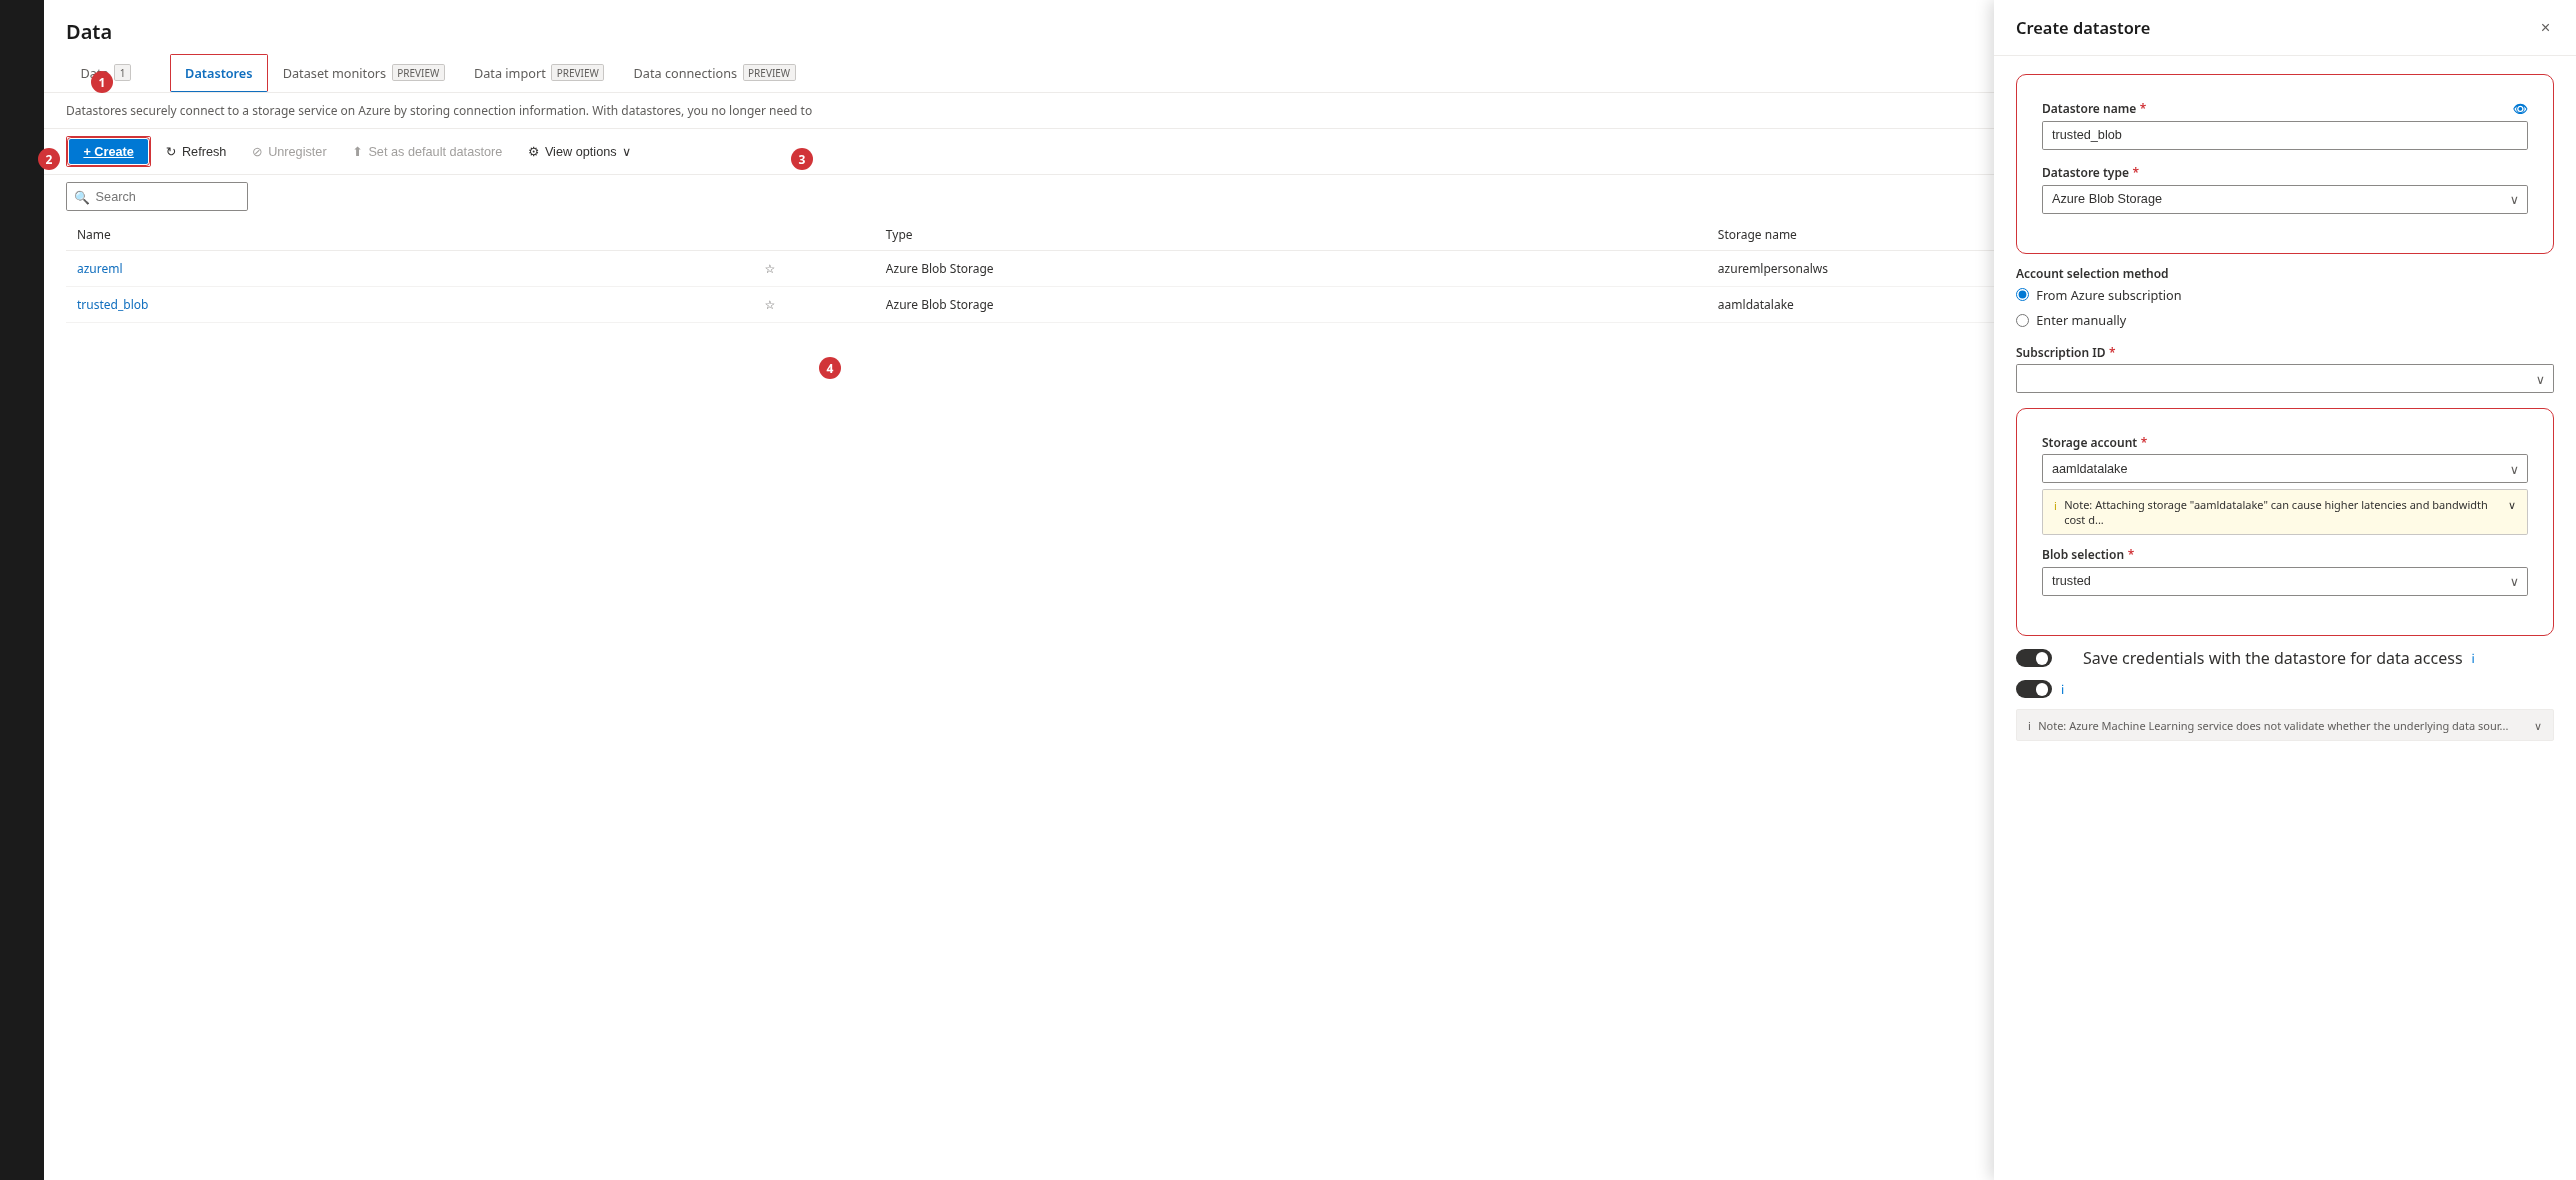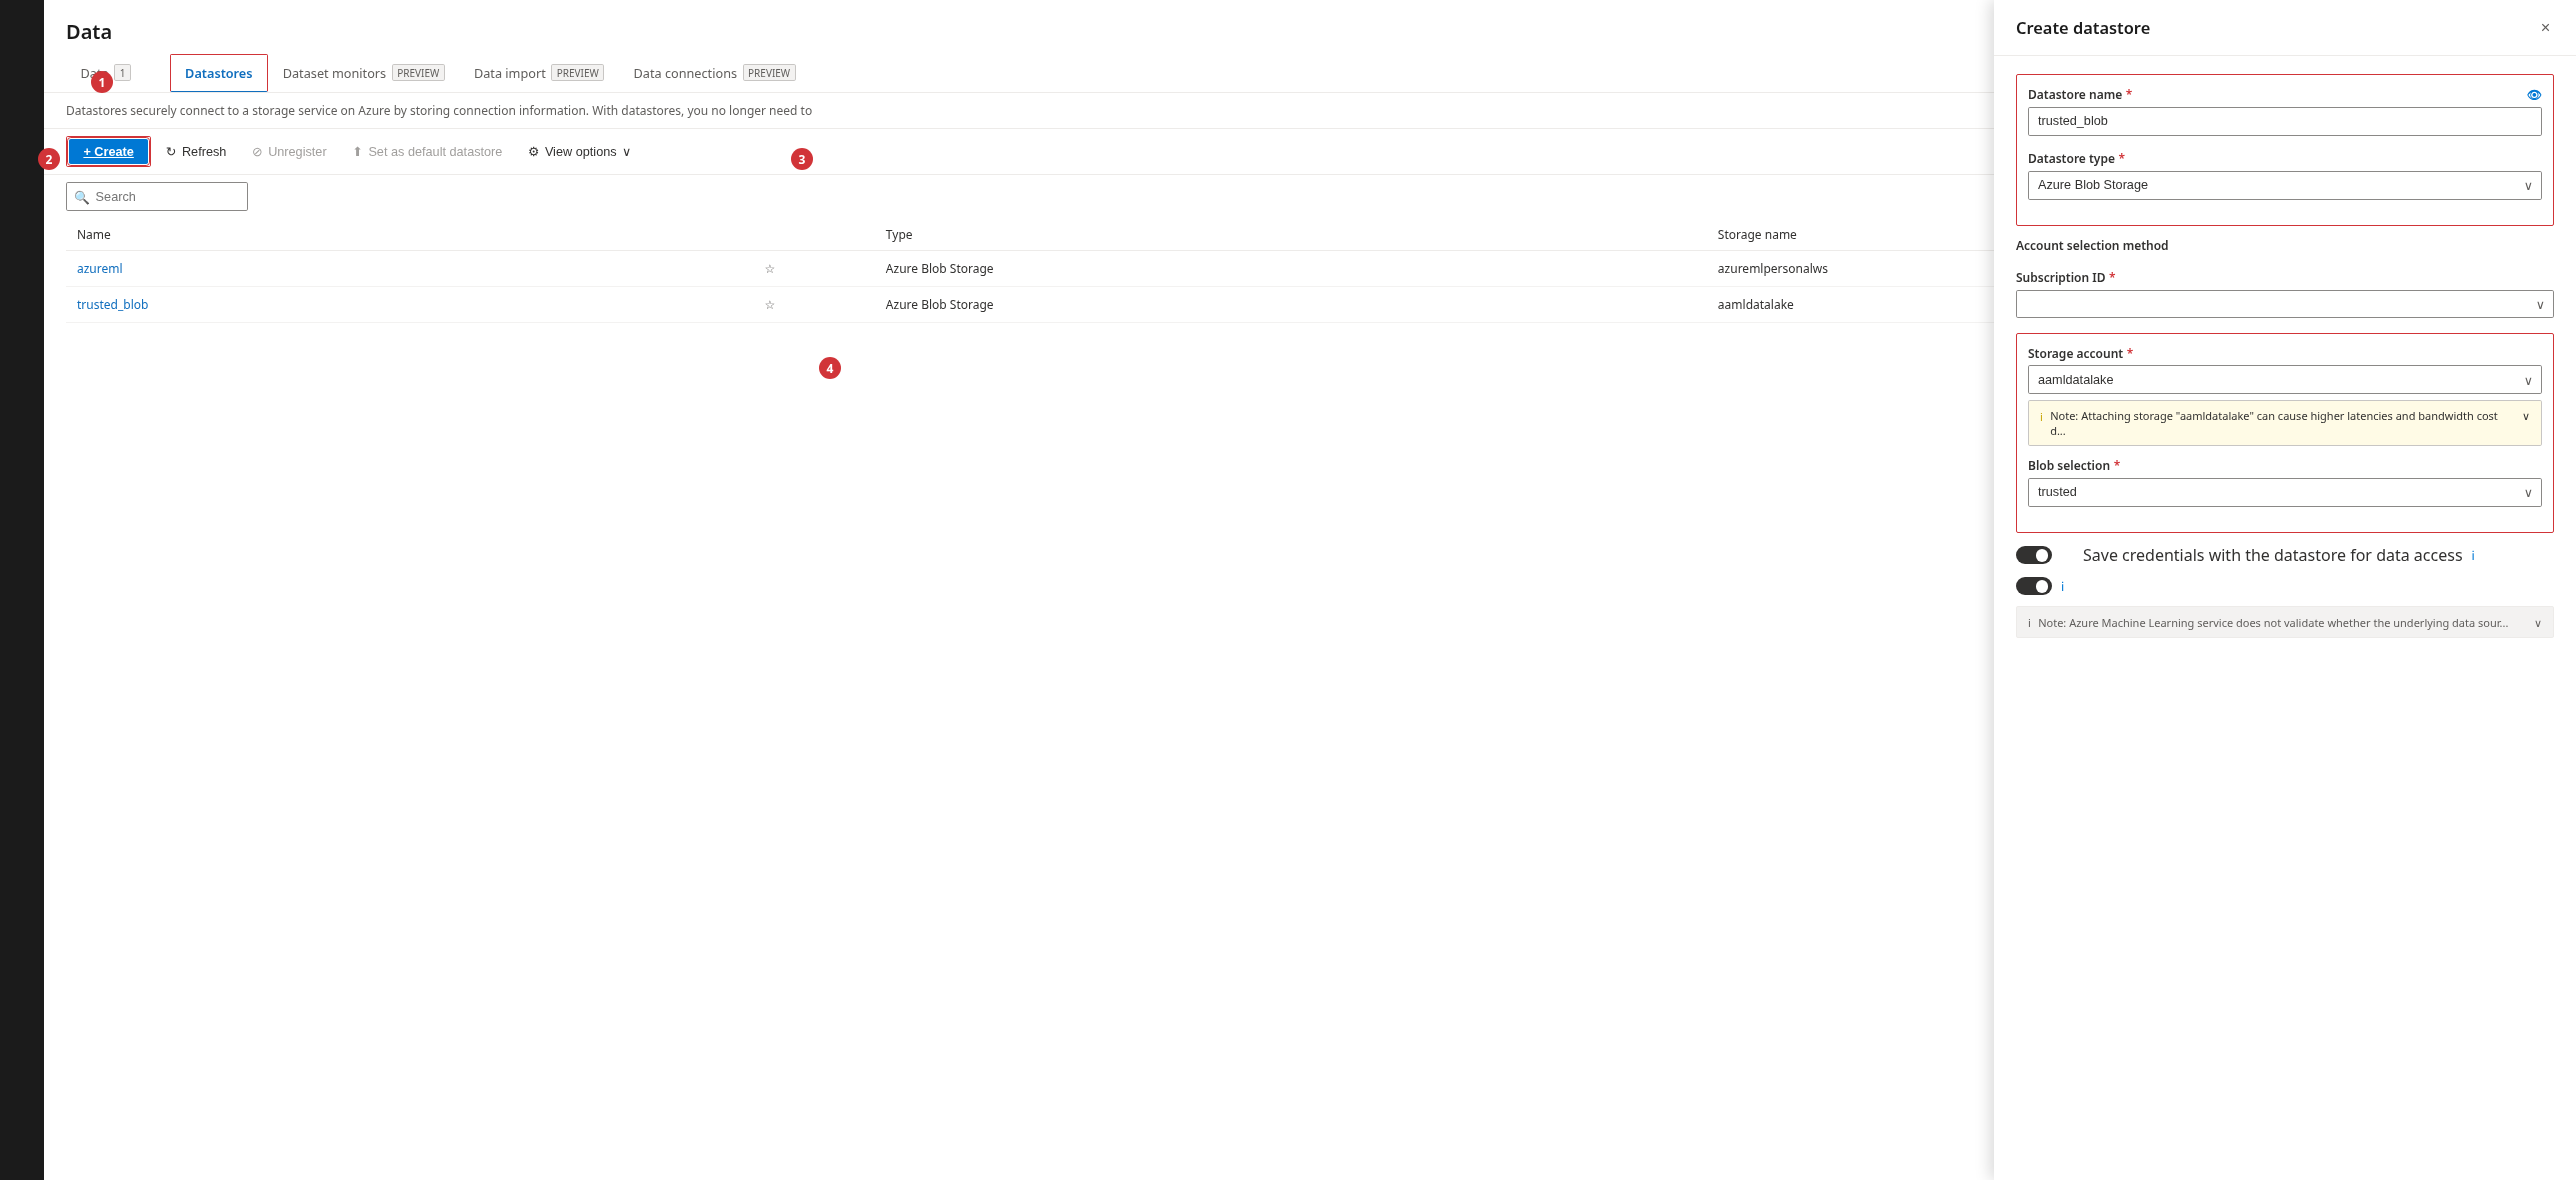--- a/index.html
+++ b/index.html
@@ -262,22 +262,22 @@
       right: 9px;
       top: 50%;
       transform: translateY(-50%);
       pointer-events: none;
       color: #605e5c;
     }
 
     
     .red-border {
       border: 1.8px solid #d13438;
-      border-radius: 2px;
-      padding: 11px;
+      border-radius: 10px;
+      padding: 25px;
       margin-bottom: 11px;
     }
 
     
     .radio-group {
       display: flex;
       flex-direction: column;
       gap: 7.3px;
       margin-bottom: 14.6px;
     }
@@ -497,20 +497,30 @@
           <select class="form-select">
             <option>Azure Blob Storage</option>
           </select>
           <span class="select-chevron">∨</span>
         </div>
       </div>
     </div>
 
     <div class="form-section">
       <div class="form-label">Account selection method</div>
+      <div class="radio-group">
+        <label class="radio-item">
+          <input type="radio" name="account-method" checked="" style="">
+          <span>From Azure subscription</span>
+        </label>
+        <label class="radio-item">
+          <input type="radio" name="account-method" style="">
+          <span>Enter manually</span>
+        </label>
+      </div>
     </div>
 
     <div class="form-section">
       <div class="form-label">
         <span>Subscription ID</span>
         <span class="required-star">*</span>
       </div>
       <div class="form-select-wrapper">
         <select class="form-select">
           <option value=""></option>

